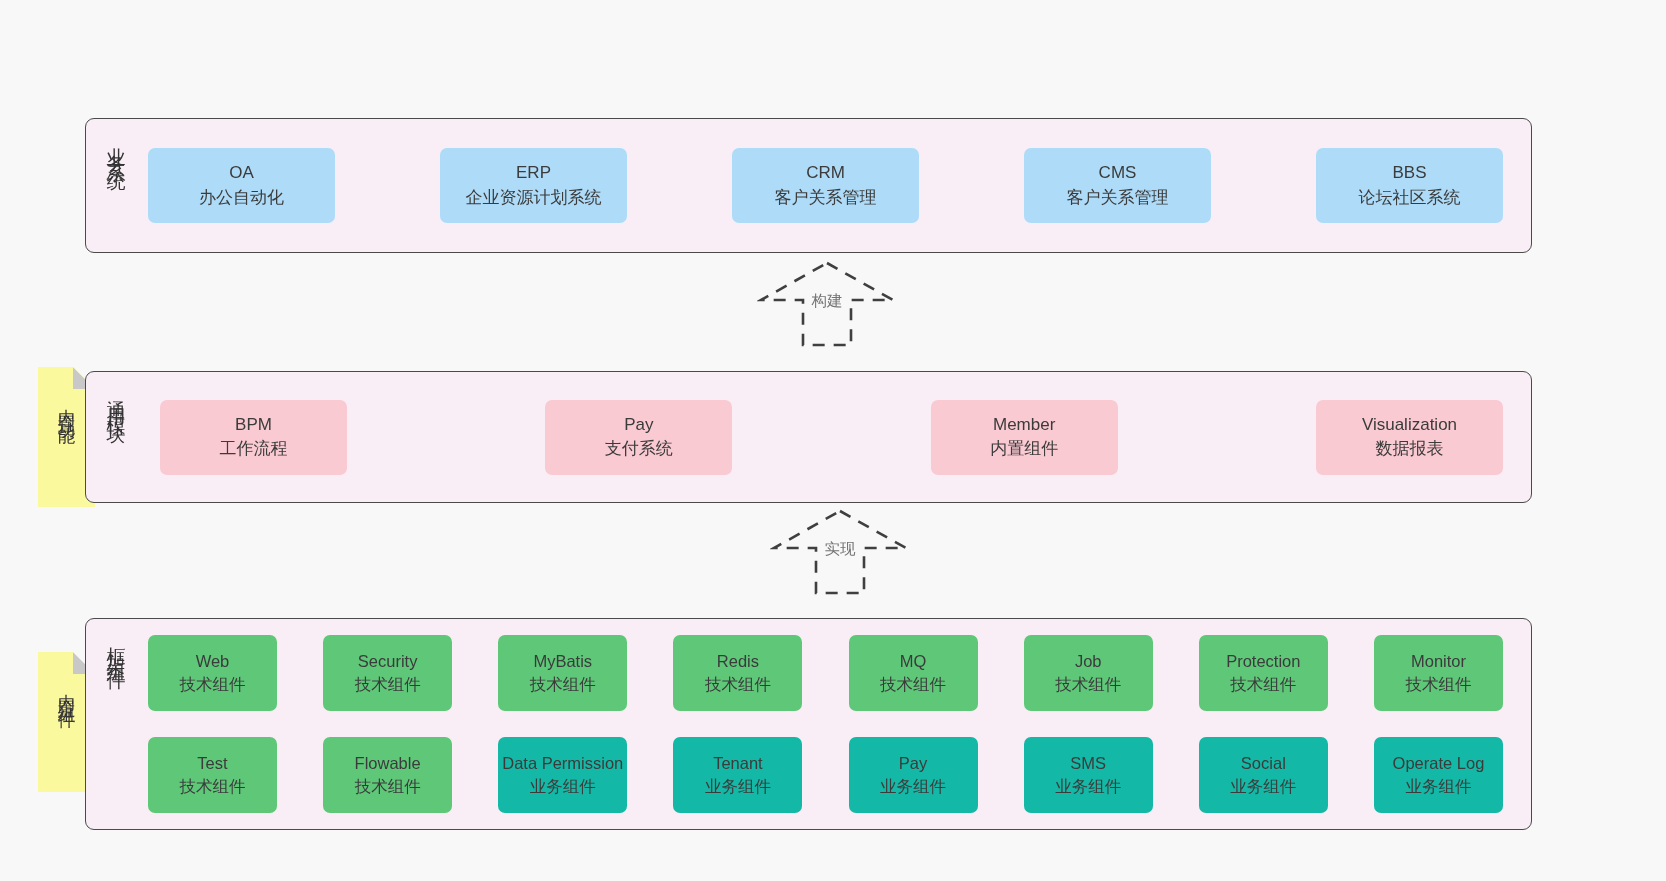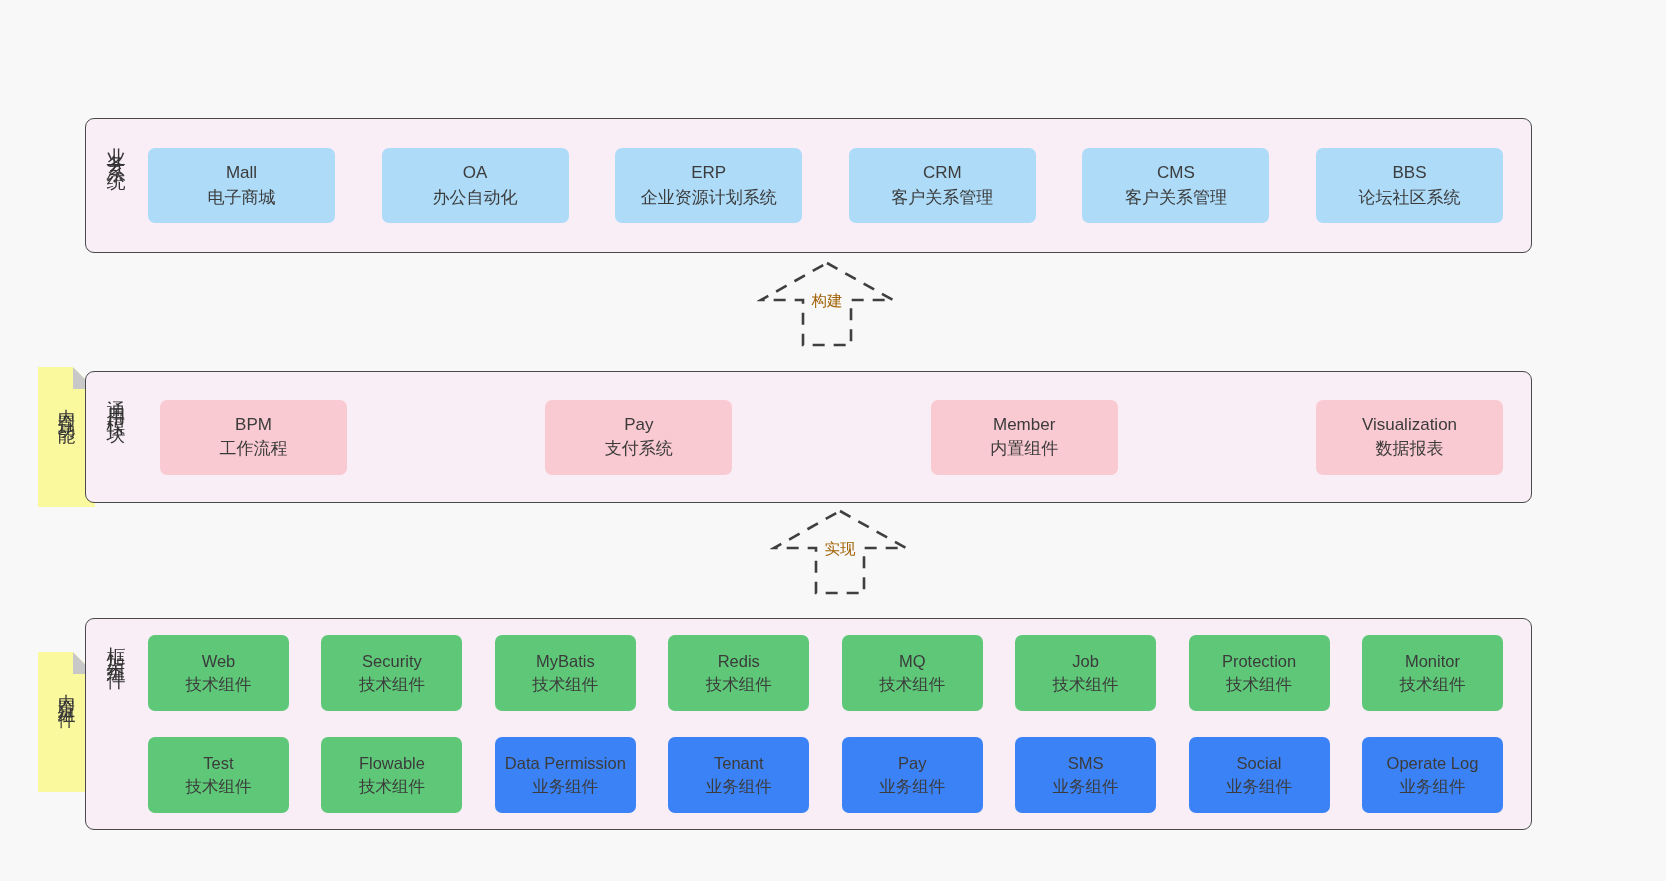--- a/index.html
+++ b/index.html
@@ -70,26 +70,26 @@
     display: flex;
     flex-direction: column;
     align-items: center;
     justify-content: center;
     text-align: center;
     border-radius: 7px;
     line-height: 1.42;
     font-size: 17px;
   }
   .box-lg { width: 187px; height: 75px; }
-  .box-sm { width: 141px; height: 76px; font-size: 16.5px; line-height: 1.4; }
+  .box-sm { width: 129px; height: 76px; font-size: 16.5px; line-height: 1.4; }
   .v-blue       { background: #addbf8; }
   .v-red        { background: #f3696f; }
   .v-pink       { background: #facad2; margin-left: 12px; }
   .v-green      { background: #5ec878; }
-  .v-lightgreen { background: #3b82f6; }
+  .v-lightgreen { background: #14b8a6; }
   .box-name, .box-desc { color: #3b3b3b; }
   .box-sm .box-name { max-width: 130px; }
 
   
   .note {
     position: absolute;
     left: 38px;
     width: 57px;
     height: 140px;
     background: #fbf99d;
@@ -121,39 +121,35 @@
   .arrow-implement { left: 770px; top: 508px; text-decoration: underline; }
   .arrow svg { display: block; width: 140px; height: 88px; }
   .arrow-label {
     position: absolute;
     left: 50%;
     top: 31px;
     transform: translateX(-50%);
     background: #f8f8f8;
     padding: 0 4px;
     font-size: 15.5px;
-    color: #a16207;
+    color: #737373;
     white-space: nowrap;
     text-align: center;
   }
 </style>
 </head>
 <body>
 
 <div class="stage">
 
   <div class="panel panel-business">
     <div class="layer-label-col">
       <div class="v-text">业务系统</div>
     </div>
     <div class="boxes-area">
-      <div class="box box-lg v-blue">
-        <span class="box-name">Mall</span>
-        <span class="box-desc">电子商城</span>
-      </div>
       <div class="box box-lg v-blue">
         <span class="box-name">OA</span>
         <span class="box-desc">办公自动化</span>
       </div>
       <div class="box box-lg v-blue">
         <span class="box-name">ERP</span>
         <span class="box-desc">企业资源计划系统</span>
       </div>
       <div class="box box-lg v-blue">
         <span class="box-name">CRM</span>

